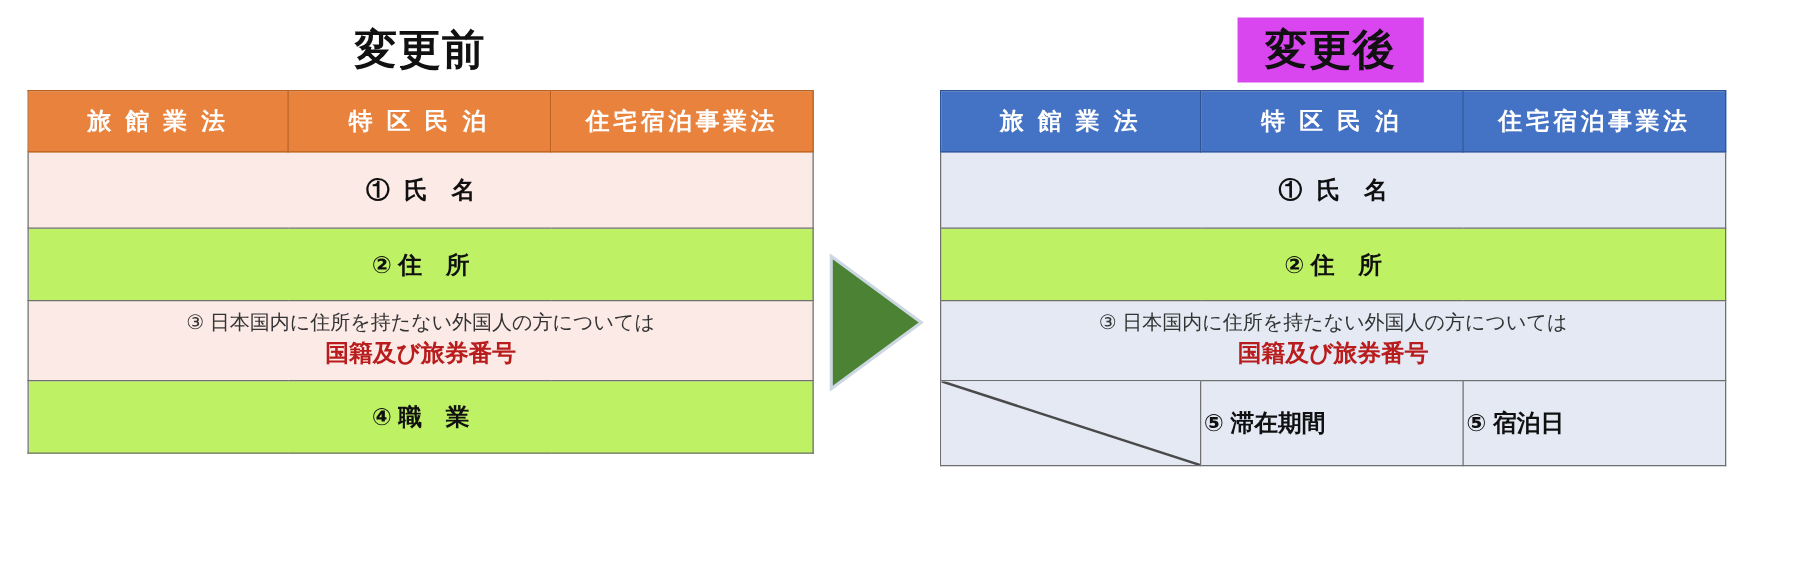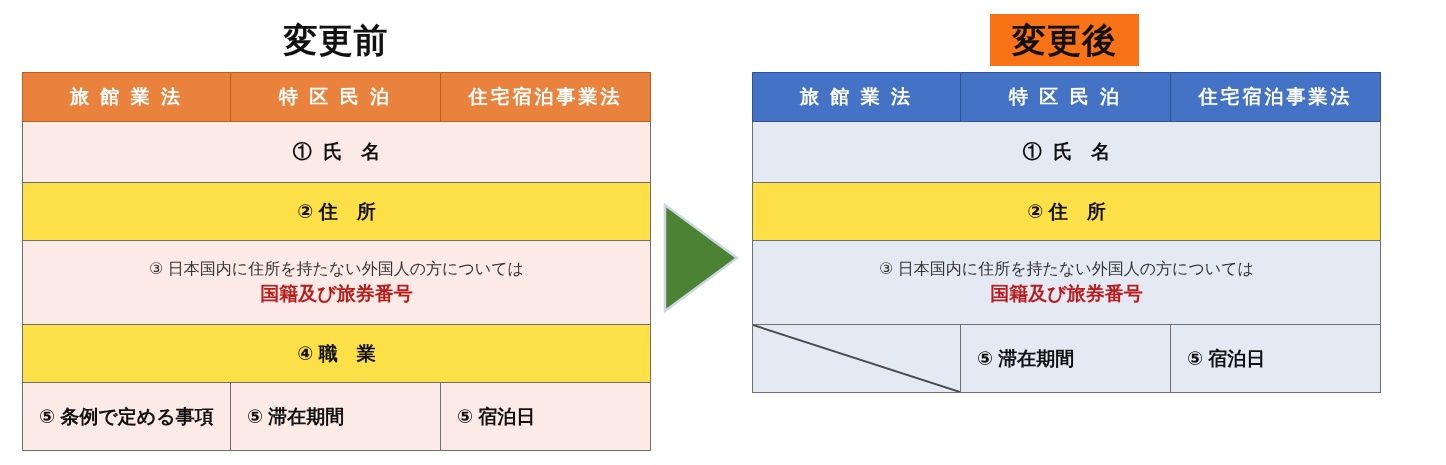--- a/index.html
+++ b/index.html
@@ -27,57 +27,57 @@
     line-height: 46px;
   }
   .title-text {
     font-size: 34px;
     font-weight: bold;
     color: #111111;
     letter-spacing: 1px;
     padding: 3px 22px;
     display: inline-block;
   }
-  .title-text.highlight { background: #f97316; }
+  .title-text.highlight { background: #d946ef; }
 
   table.cmp {
     position: absolute;
     top: 72px;
     left: 0;
     width: 100%;
     border-collapse: collapse;
     table-layout: fixed;
     border: 1.6px solid #7a7a7a;
   }
   table.cmp td {
     border: 1.4px solid #6f6f6f;
     text-align: center;
     vertical-align: middle;
     font-size: 19px;
     color: #101010;
     font-weight: bold;
-    padding: 4px 16px;
+    padding: 4px 2px;
   }
   table.cmp col.c1 { width: 208px; }
   table.cmp col.c2 { width: 210px; }
   table.cmp col.c3 { width: 210px; }
 
   
   .hdr { color: #ffffff !important; font-size: 20px; letter-spacing: 3px; height: 49px; }
   #panel-before .hdr { background: #E8823C; border-color: #b9601f; }
   #panel-after  .hdr { background: #4472C4; border-color: #2f5496; }
 
   
   .tint-pink  { background: #FBEAE5; }
   .tint-blue  { background: #E4E9F4; }
-  .tint-white { background: #fde047; }
+  .tint-white { background: #bef264; }
 
   .r1 { height: 61px; font-family: Liberation Mono, monospace; }
   .r2 { height: 58px; }
-  .r3 { height: 84px; }
+  .r3 { height: 64px; }
   .r4 { height: 58px; margin-left: 17px; }
   .r5 { height: 68px; }
 
   .note-line1 { font-size: 16px; font-weight: normal; color: #333333; display: block; line-height: 1.45; }
   .note-line2 { font-size: 19px; font-weight: bold; color: #b91c1c; display: block; line-height: 1.45; }
 
   .cell-left { text-align: left !important; padding-left: 12px; }
   .red { color: #FF0000 !important; }
 
   .two-line { line-height: 1.35; }
@@ -127,25 +127,20 @@
         <td colspan="3" class="tint-pink">
           <span class="note-line1">③ 日本国内に住所を持たない外国人の方については</span>
           <span class="note-line2">国籍及び旅券番号</span>
         </td>
       </tr>
 
       <tr class="r4">
         <td colspan="3" class="tint-white">④ 職　業</td>
       </tr>
 
-      <tr class="r5">
-        <td class="tint-pink cell-left two-line">⑤ 条例で定める事項</td>
-        <td class="tint-pink cell-left">⑤ 滞在期間</td>
-        <td class="tint-pink cell-left">⑤ 宿泊日</td>
-      </tr>
     </tbody>
   </table>
 </div>
 
 <div id="arrow">
   <svg viewBox="0 0 76 110" width="76" height="110" aria-hidden="true">
     <polygon points="2,2 74,55 2,108" fill="#4C8233" stroke="#cdd7e4" stroke-width="2.5"></polygon>
   </svg>
 </div>
 

